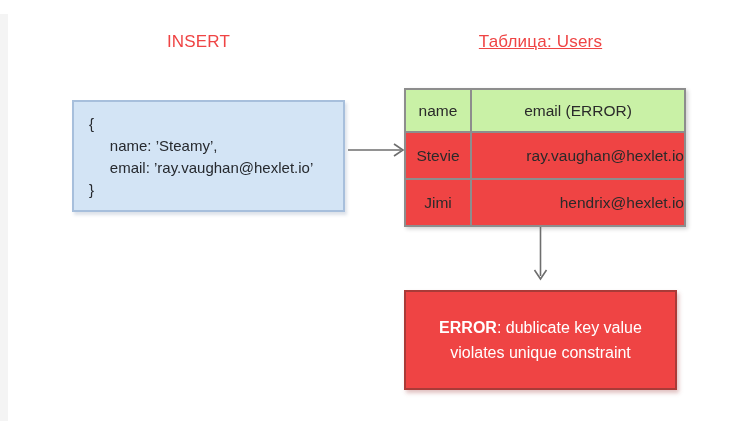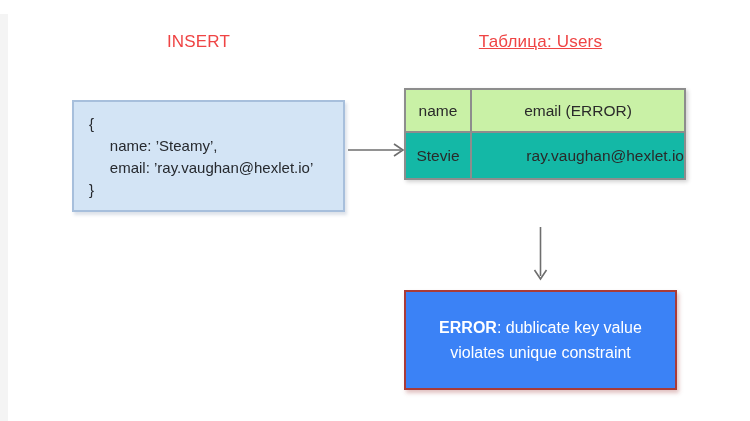--- a/index.html
+++ b/index.html
@@ -62,31 +62,31 @@
     background: #ffffff;
   }
   .users-table th, .users-table td {
     border: 2px solid #8d8d8d;
     font-size: 15.5px;
     color: #2a2a2a;
     font-weight: normal;
     padding: 0;
   }
   .users-table th { background: #c9f1a6; height: 43px; text-align: center; }
-  .users-table td { height: 47px; background: #14b8a6; }
+  .users-table td { height: 47px; background: #ef4444; }
   .col-name { width: 66px; text-align: center; }
   .col-email-h { text-align: center; }
   .col-email { text-align: right; padding-left: 14px !important; }
 
   
   .error-box {
     position: absolute;
     left: 404px; top: 290px;
     width: 273px; height: 100px;
-    background: #3b82f6;
+    background: #ef4444;
     border: 2px solid #a93b38;
     box-shadow: 2px 3px 4px rgba(170,80,80,0.35);
     display: flex;
     align-items: center;
     justify-content: center;
   }
   .error-text {
     max-width: 238px;
     text-align: center;
     color: #ffffff;
@@ -123,20 +123,24 @@
   <table class="users-table">
     <tbody>
         <tr>
       <th class="col-name">name</th>
       <th class="col-email-h">email (ERROR)</th>
     </tr>
     <tr>
       <td class="col-name">Stevie</td>
       <td class="col-email">ray.vaughan@hexlet.io</td>
     </tr>
+    <tr>
+      <td class="col-name">Jimi</td>
+      <td class="col-email">hendrix@hexlet.io</td>
+    </tr>
   </tbody>
     </table>
 
   <svg class="arrow-svg" style="left:530px; top:223px;" width="21" height="64">
     <line x1="10.5" y1="4" x2="10.5" y2="53" stroke="#6e6e6e" stroke-width="1.6"></line>
     <polyline points="4.5,47 10.5,56 16.5,47" fill="none" stroke="#6e6e6e" stroke-width="1.6"></polyline>
   </svg>
 
   <div class="error-box">
     <div class="error-text">

